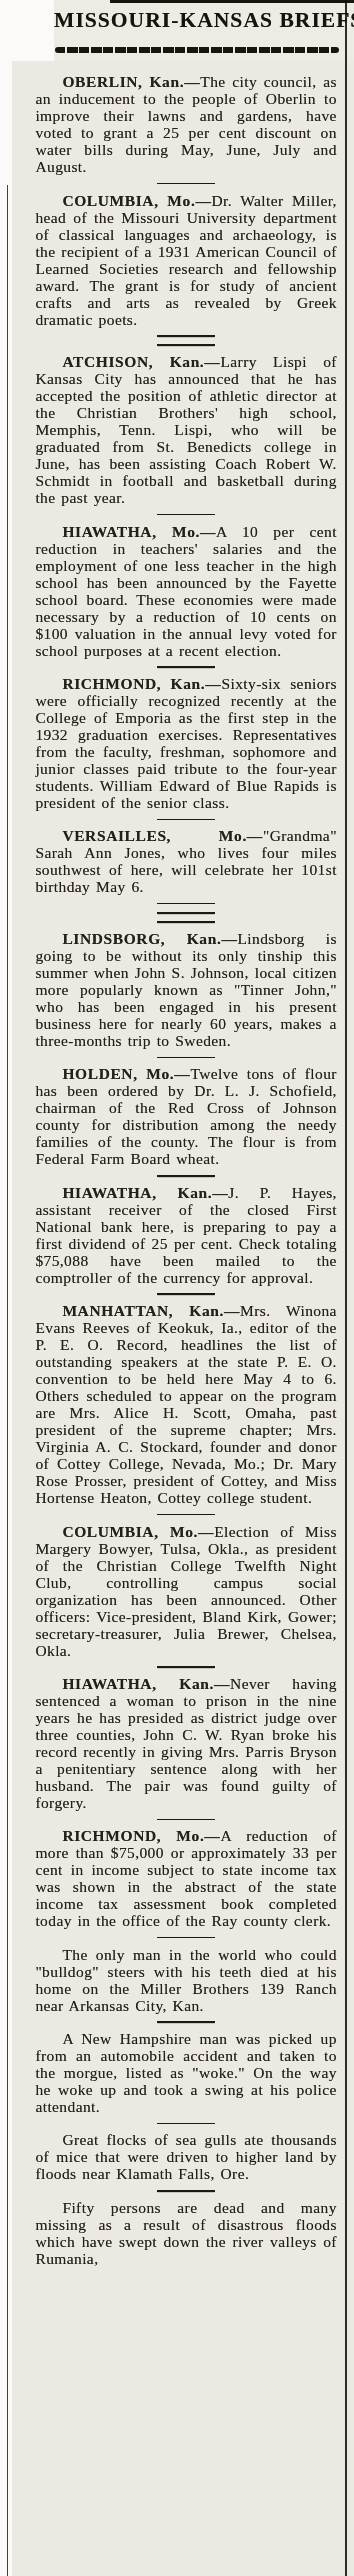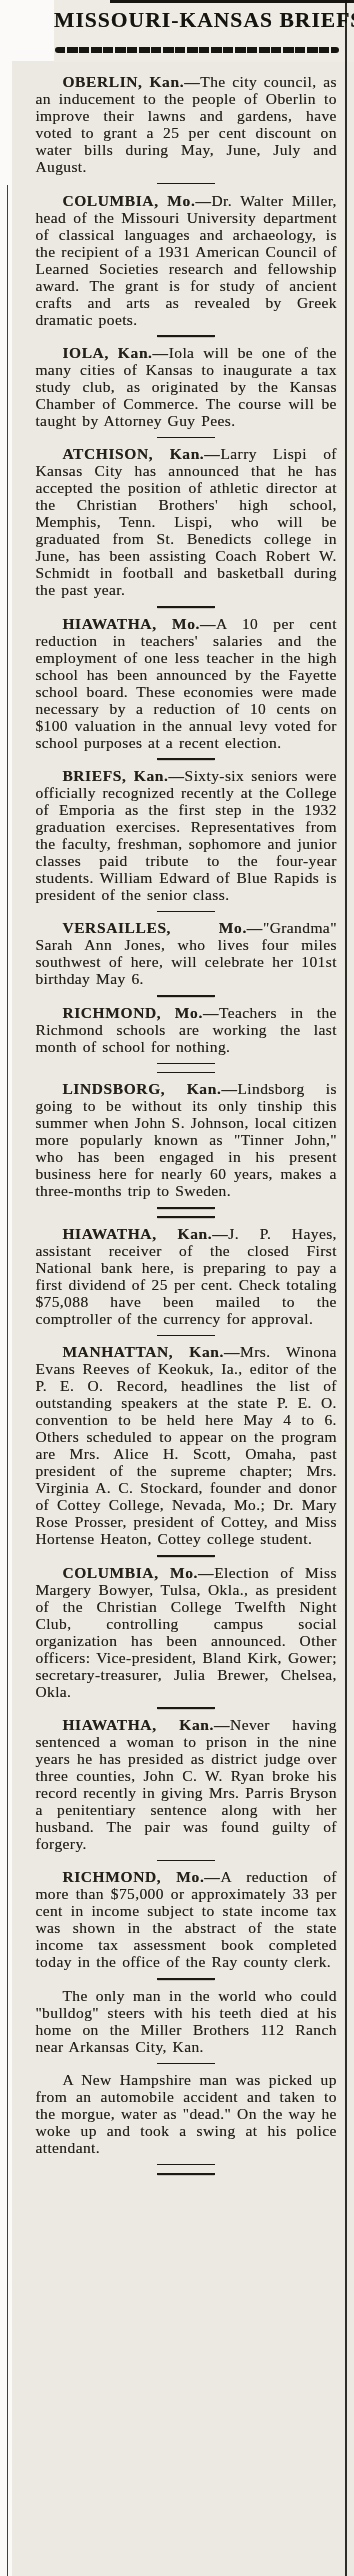--- a/index.html
+++ b/index.html
@@ -101,63 +101,64 @@
   <div id="left-column-rule"></div>
   <div id="right-column-rule"></div>
 
   <div id="briefs">
     <p class="brief"><span class="dateline">OBERLIN, Kan.—</span><span>The city council, as an inducement to the people of Oberlin to improve their lawns and gardens, have voted to grant a 25 per cent discount on water bills during May, June, July and August.</span></p>
     <div class="item-divider"></div>
 
     <p class="brief"><span class="dateline">COLUMBIA, Mo.—</span><span>Dr. Walter Miller, head of the Missouri University department of classical languages and archaeology, is the recipient of a 1931 American Council of Learned Societies research and fellowship award. The grant is for study of ancient crafts and arts as revealed by Greek dramatic poets.</span></p>
     <div class="item-divider"></div>
 
-    <p class="brief"><span class="dateline">IOLA, Kan.—</span><span>Iola will be one of the many cities of Kansas to inaugurate a tax study club, as originated by the Kansas Chamber of Commerce. The course will be taught by Attorney Guy Pees.</span></p>
     <div class="item-divider"></div>
 
     <p class="brief"><span class="dateline">ATCHISON, Kan.—</span><span>Larry Lispi of Kansas City has announced that he has accepted the position of athletic director at the Christian Brothers' high school, Memphis, Tenn. Lispi, who will be graduated from St. Benedicts college in June, has been assisting Coach Robert W. Schmidt in football and basketball during the past year.</span></p>
     <div class="item-divider"></div>
 
     <p class="brief"><span class="dateline">HIAWATHA, Mo.—</span><span>A 10 per cent reduction in teachers' salaries and the employment of one less teacher in the high school has been announced by the Fayette school board. These economies were made necessary by a reduction of 10 cents on $100 valuation in the annual levy voted for school purposes at a recent election.</span></p>
     <div class="item-divider"></div>
 
-    <p class="brief"><span class="dateline">BRIEFS, Kan.—</span><span>Sixty-six seniors were officially recognized recently at the College of Emporia as the first step in the 1932 graduation exercises. Representatives from the faculty, freshman, sophomore and junior classes paid tribute to the four-year students. William Edward of Blue Rapids is president of the senior class.</span></p>
+    <p class="brief"><span class="dateline">RICHMOND, Kan.—</span><span>Sixty-six seniors were officially recognized recently at the College of Emporia as the first step in the 1932 graduation exercises. Representatives from the faculty, freshman, sophomore and junior classes paid tribute to the four-year students. William Edward of Blue Rapids is president of the senior class.</span></p>
     <div class="item-divider"></div>
 
     <p class="brief"><span class="dateline">VERSAILLES, Mo.—</span><span>"Grandma" Sarah Ann Jones, who lives four miles southwest of here, will celebrate her 101st birthday May 6.</span></p>
     <div class="item-divider"></div>
 
-    <p class="brief"><span class="dateline">RICHMOND, Mo.—</span><span>Teachers in the Richmond schools are working the last month of school for nothing.</span></p>
     <div class="item-divider"></div>
 
     <div class="item-divider"></div>
 
     <p class="brief"><span class="dateline">LINDSBORG, Kan.—</span><span>Lindsborg is going to be without its only tinship this summer when John S. Johnson, local citizen more popularly known as "Tinner John," who has been engaged in his present business here for nearly 60 years, makes a three-months trip to Sweden.</span></p>
     <div class="item-divider"></div>
 
+    <p class="brief"><span class="dateline">HOLDEN, Mo.—</span><span>Twelve tons of flour has been ordered by Dr. L. J. Schofield, chairman of the Red Cross of Johnson county for distribution among the needy families of the county. The flour is from Federal Farm Board wheat.</span></p>
     <div class="item-divider"></div>
 
     <p class="brief"><span class="dateline">HIAWATHA, Kan.—</span><span>J. P. Hayes, assistant receiver of the closed First National bank here, is preparing to pay a first dividend of 25 per cent. Check totaling $75,088 have been mailed to the comptroller of the currency for approval.</span></p>
     <div class="item-divider"></div>
 
     <p class="brief"><span class="dateline">MANHATTAN, Kan.—</span><span>Mrs. Winona Evans Reeves of Keokuk, Ia., editor of the P. E. O. Record, headlines the list of outstanding speakers at the state P. E. O. convention to be held here May 4 to 6. Others scheduled to appear on the program are Mrs. Alice H. Scott, Omaha, past president of the supreme chapter; Mrs. Virginia A. C. Stockard, founder and donor of Cottey College, Nevada, Mo.; Dr. Mary Rose Prosser, president of Cottey, and Miss Hortense Heaton, Cottey college student.</span></p>
     <div class="item-divider"></div>
 
     <p class="brief"><span class="dateline">COLUMBIA, Mo.—</span><span>Election of Miss Margery Bowyer, Tulsa, Okla., as president of the Christian College Twelfth Night Club, controlling campus social organization has been announced. Other officers: Vice-president, Bland Kirk, Gower; secretary-treasurer, Julia Brewer, Chelsea, Okla.</span></p>
     <div class="item-divider"></div>
 
     <p class="brief"><span class="dateline">HIAWATHA, Kan.—</span><span>Never having sentenced a woman to prison in the nine years he has presided as district judge over three counties, John C. W. Ryan broke his record recently in giving Mrs. Parris Bryson a penitentiary sentence along with her husband. The pair was found guilty of forgery.</span></p>
     <div class="item-divider"></div>
 
     <p class="brief"><span class="dateline">RICHMOND, Mo.—</span><span>A reduction of more than $75,000 or approximately 33 per cent in income subject to state income tax was shown in the abstract of the state income tax assessment book completed today in the office of the Ray county clerk.</span></p>
     <div class="item-divider"></div>
 
-    <p class="brief"><span class="dateline"></span><span>The only man in the world who could "bulldog" steers with his teeth died at his home on the Miller Brothers 112 Ranch near Arkansas City, Kan.</span></p>
+    <p class="brief"><span class="dateline"></span><span>The only man in the world who could "bulldog" steers with his teeth died at his home on the Miller Brothers 139 Ranch near Arkansas City, Kan.</span></p>
     <div class="item-divider"></div>
 
-    <p class="brief"><span class="dateline"></span><span>A New Hampshire man was picked up from an automobile accident and taken to the morgue, water as "dead." On the way he woke up and took a swing at his police attendant.</span></p>
+    <p class="brief"><span class="dateline"></span><span>A New Hampshire man was picked up from an automobile accident and taken to the morgue, listed as "woke." On the way he woke up and took a swing at his police attendant.</span></p>
     <div class="item-divider"></div>
 
+    <p class="brief"><span class="dateline"></span><span>Great flocks of sea gulls ate thousands of mice that were driven to higher land by floods near Klamath Falls, Ore.</span></p>
     <div class="item-divider"></div>
 
+    <p class="brief"><span class="dateline"></span><span>Fifty persons are dead and many missing as a result of disastrous floods which have swept down the river valleys of Rumania,</span></p>
   </div>
 </div>
 
 
 </body></html>

